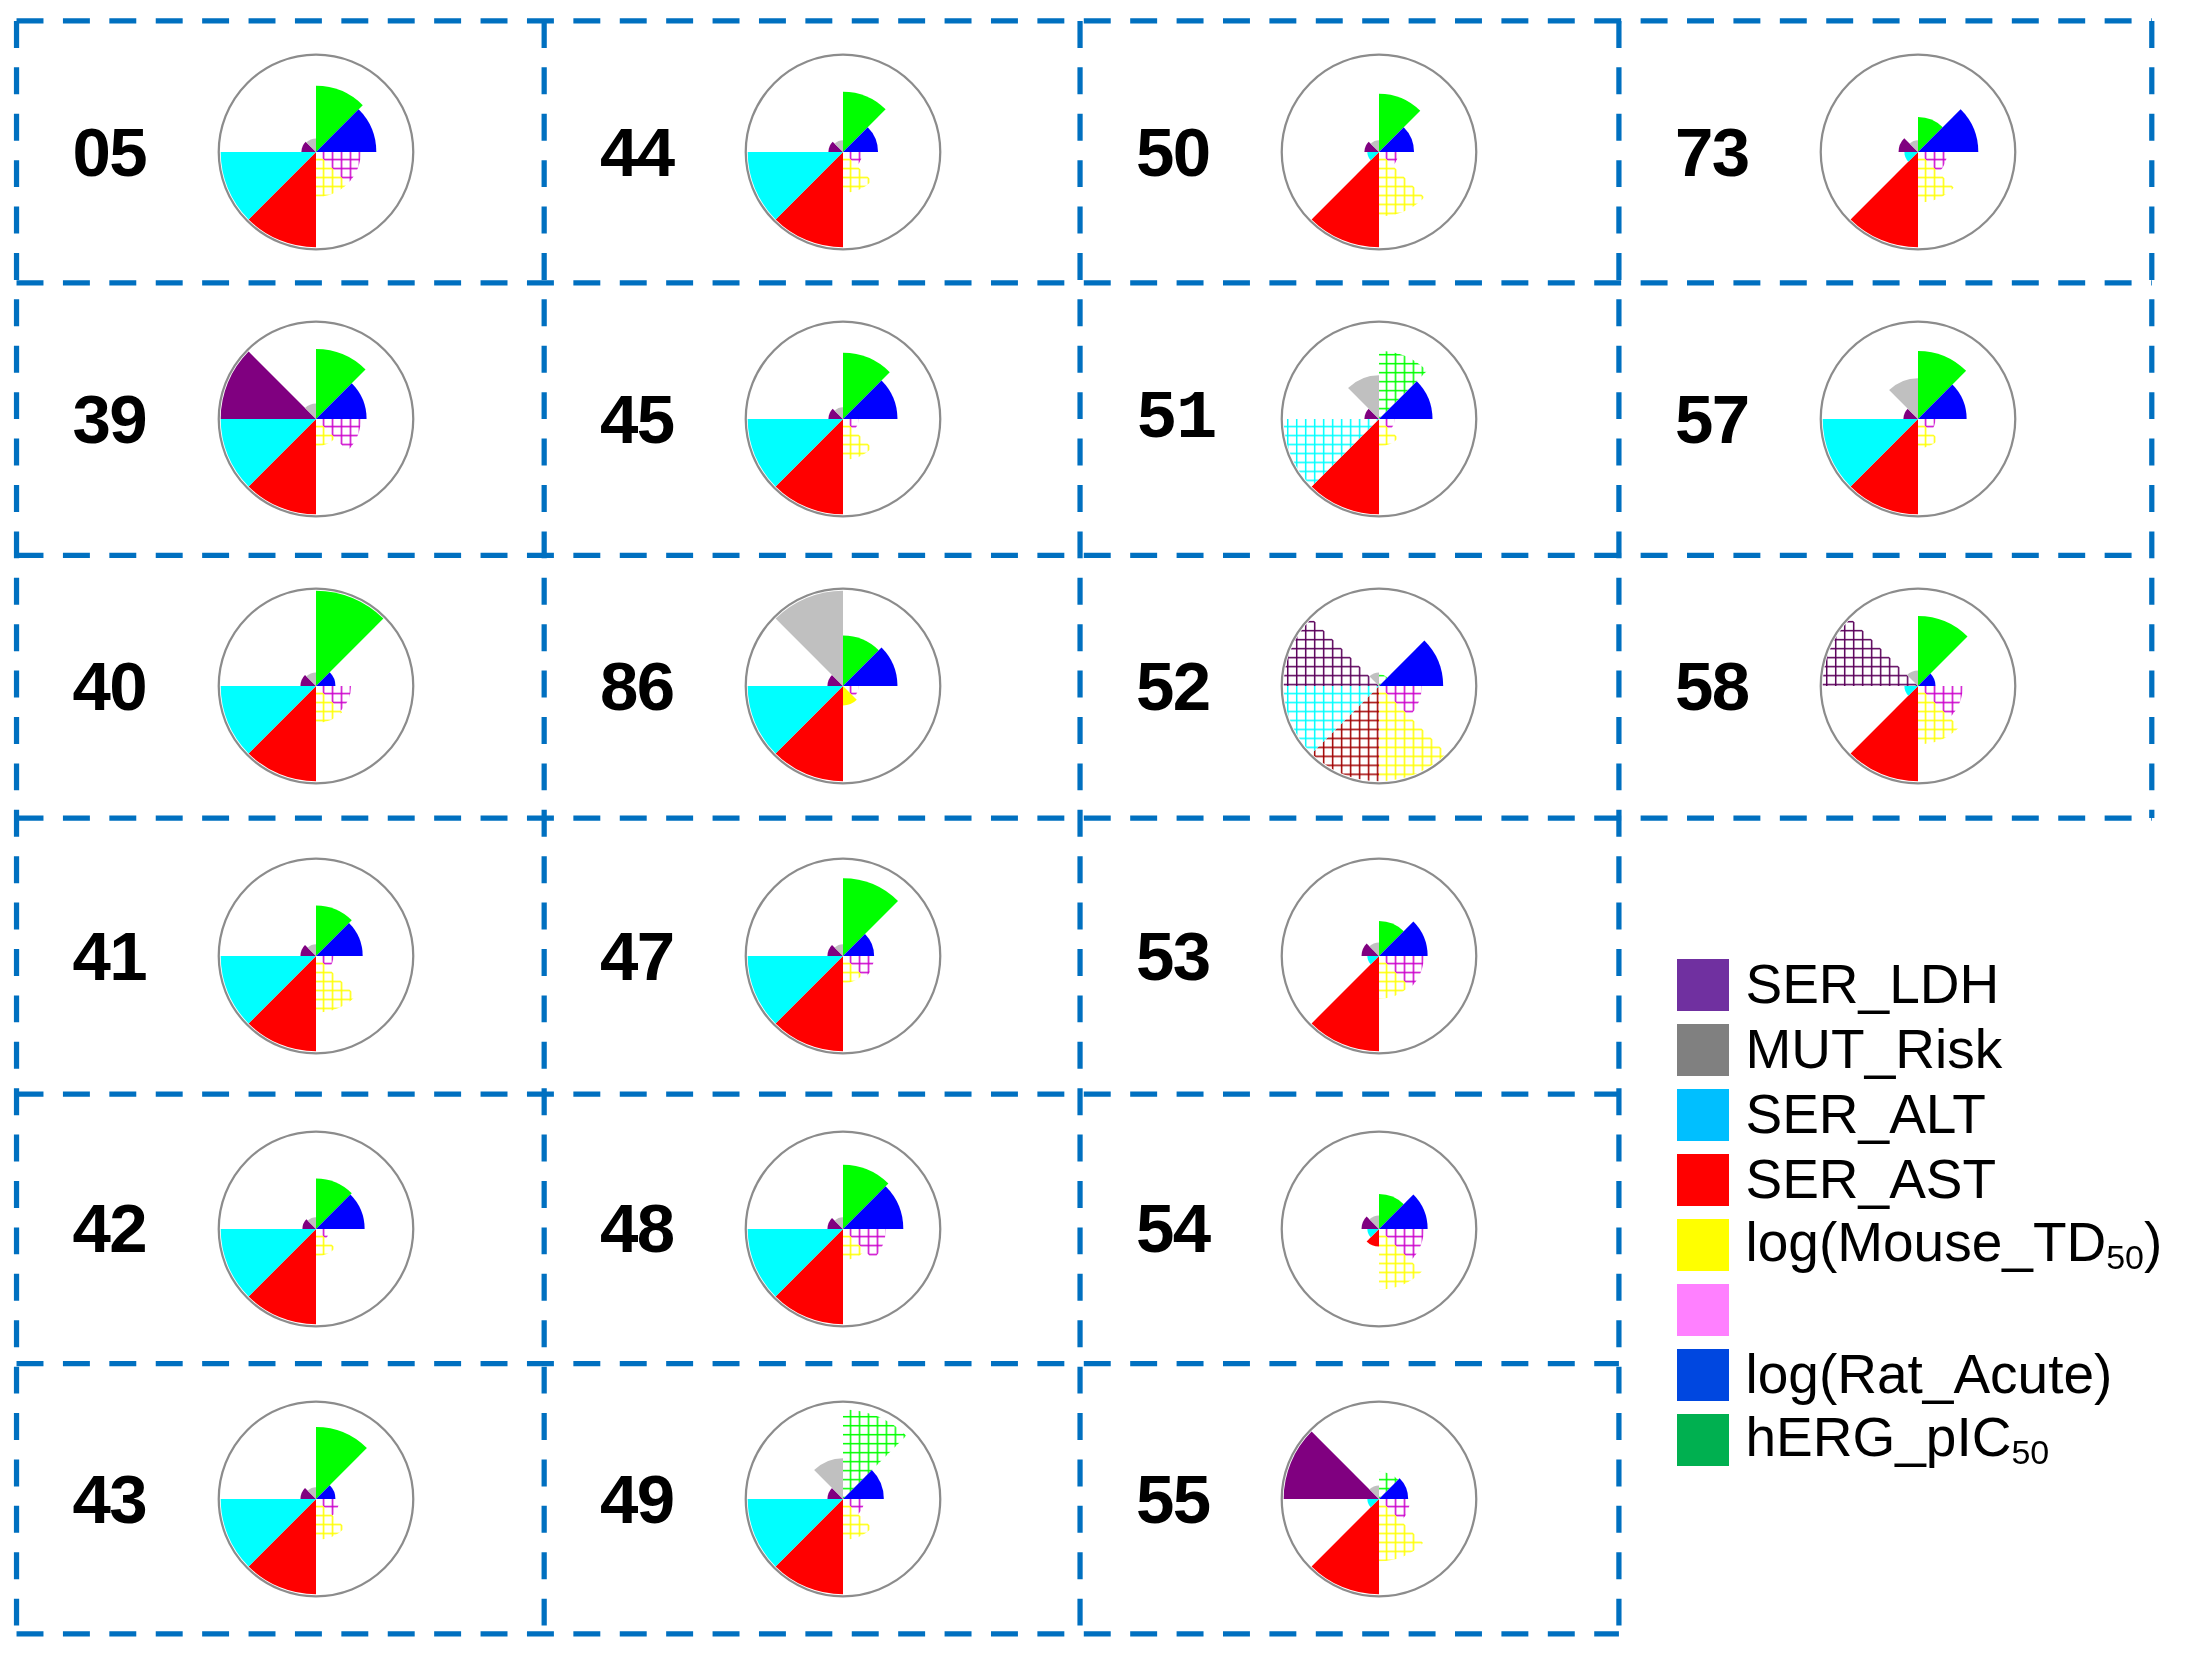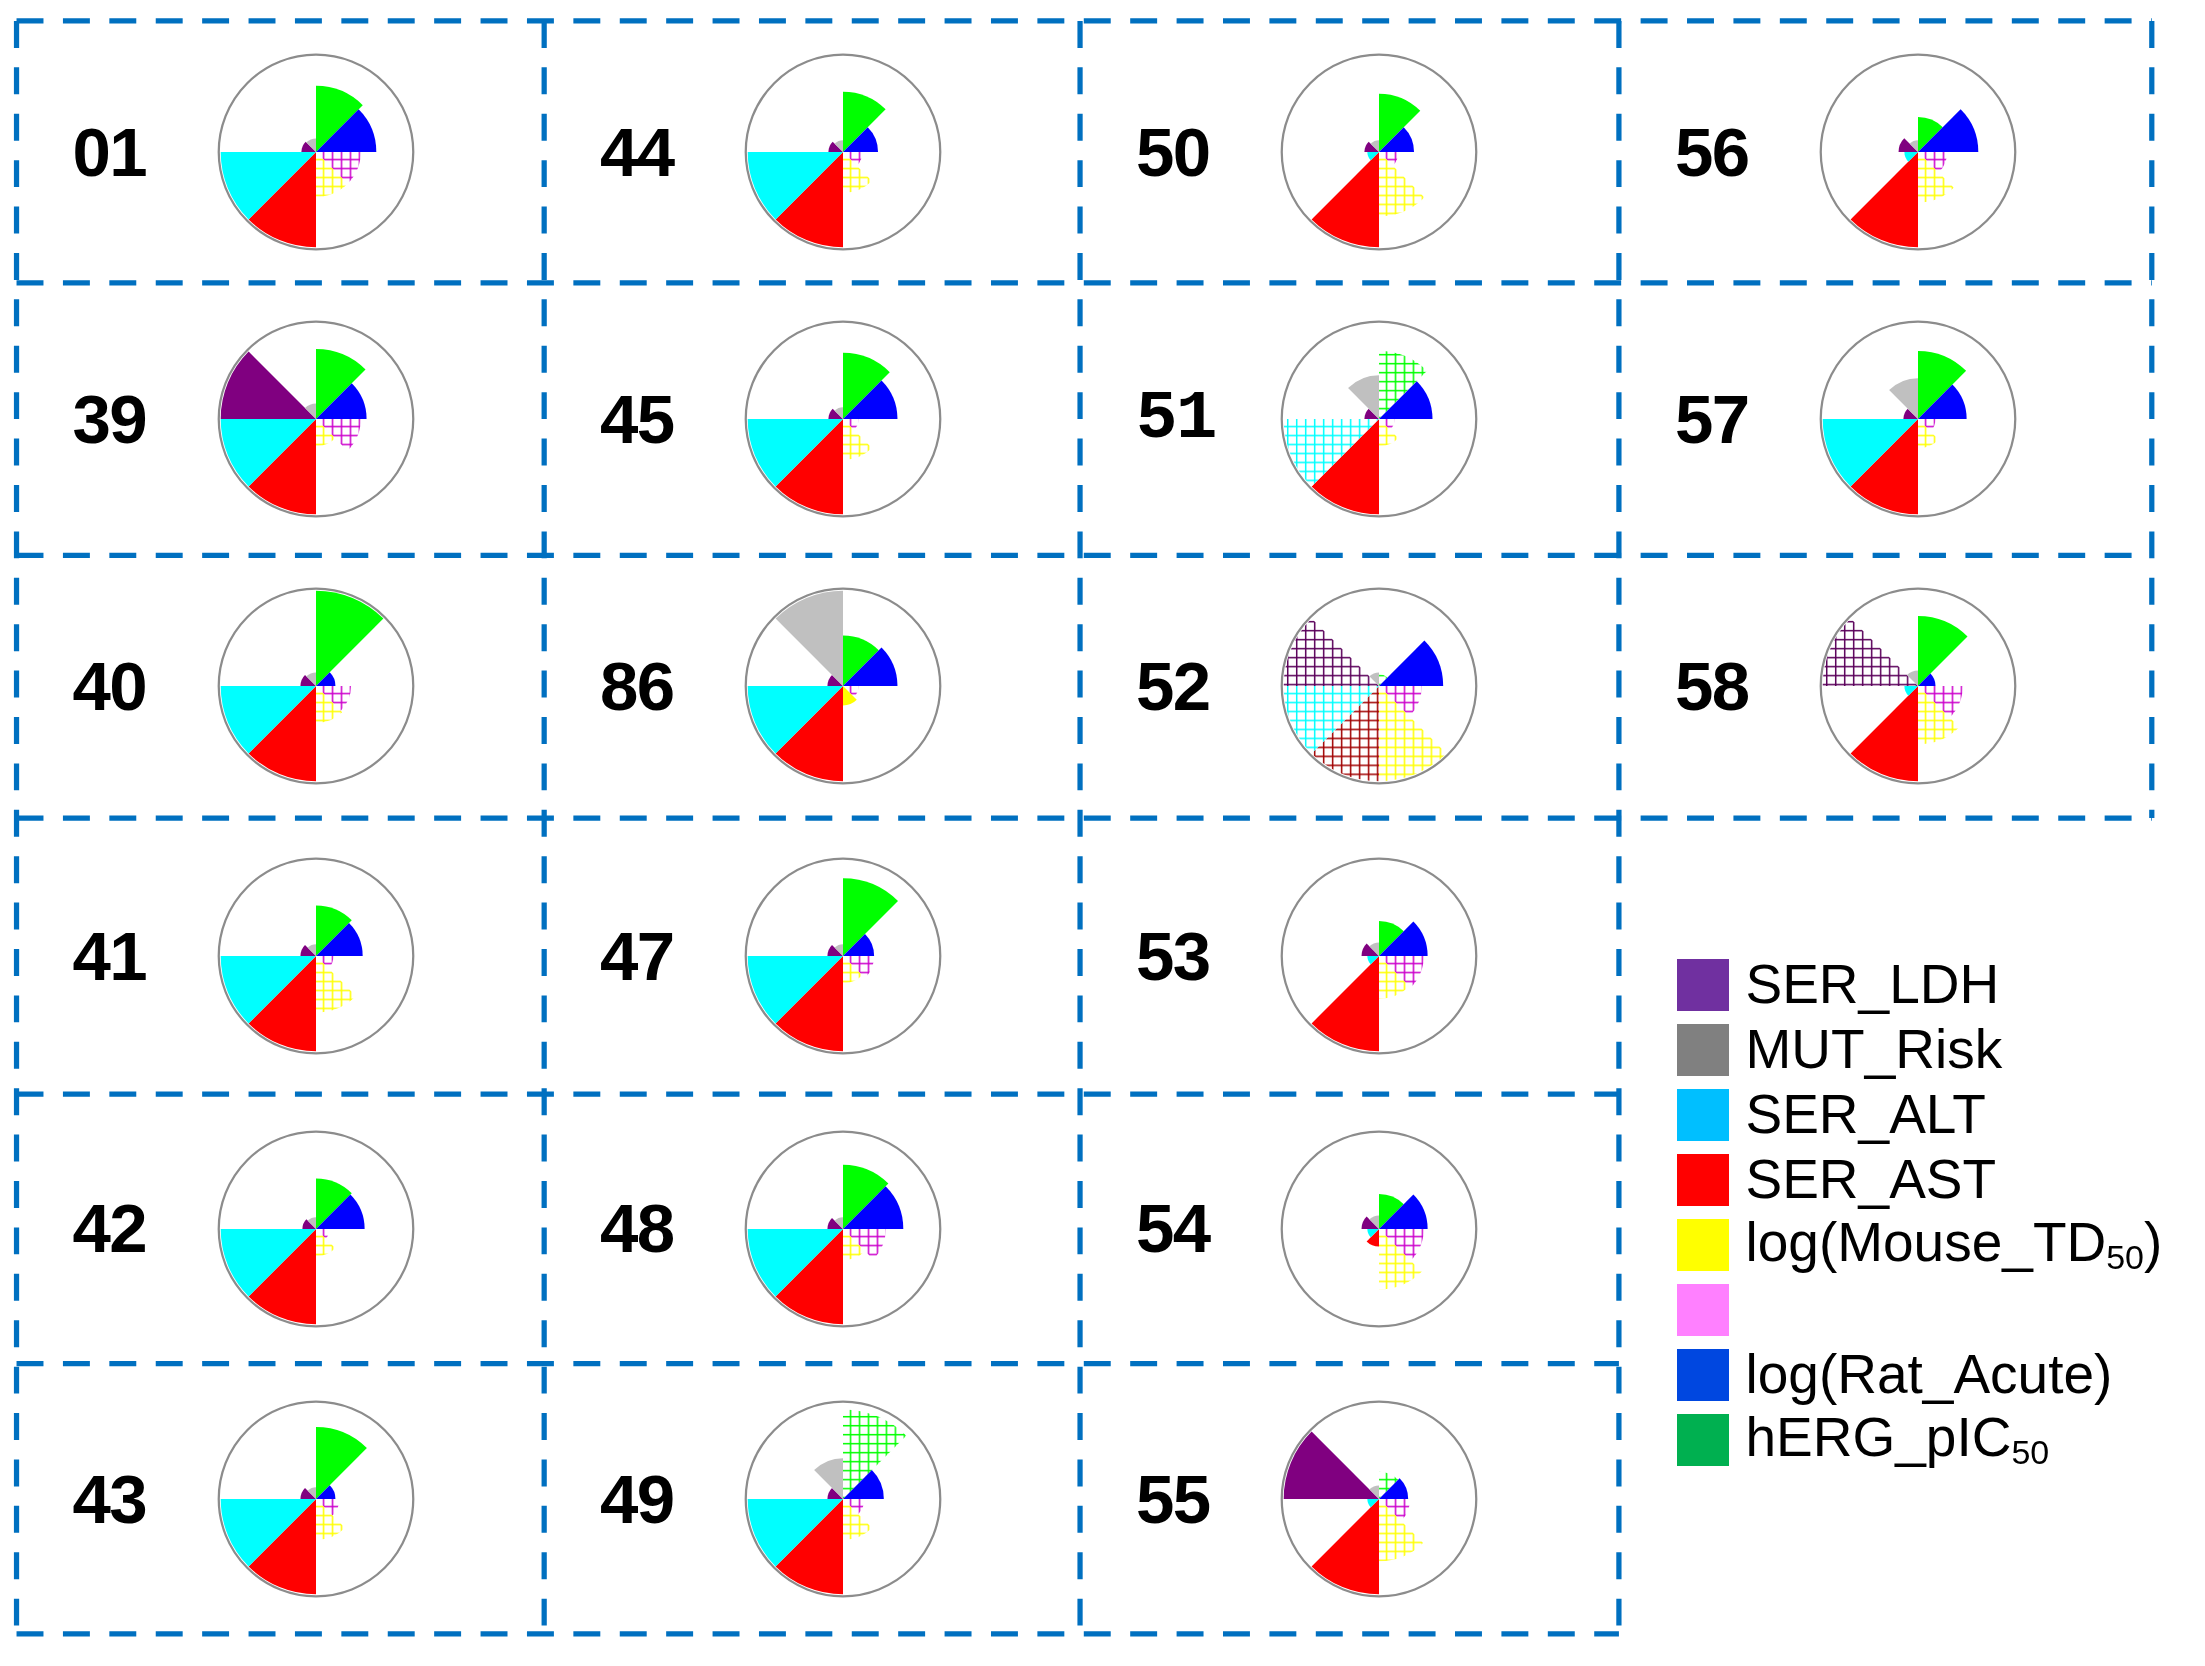--- a/index.html
+++ b/index.html
@@ -62,21 +62,21 @@
         <path d="M0 0 H12 M0 0 V12" stroke="#0000FF" stroke-width="4"></path>
       </pattern>
       <pattern id="hatch-hERG" patternUnits="userSpaceOnUse" width="12" height="12">
         <rect width="12" height="12" fill="#ffffff"></rect>
         <path d="M0 0 H12 M0 0 V12" stroke="#00FF00" stroke-width="4"></path>
       </pattern>
     </defs>
   </svg>
 <div id="cells">
     <div class="cell" style="left: 16.5px; top: 21px; width: 528px; height: 262px;">
-      <div class="label" style="top: 97px;">01</div>
+      <div class="label" style="top: 97px;">05</div>
       <svg class="rose" width="202" height="202" style="left: 198px; top: 30px;" viewBox="0 0 270 270">
         <path d="M135 135 L135 46.599999999999994 A88.4 88.4 0 0 1 197.5082394568908 72.4917605431092 Z" fill="#00FF00"></path>
         <path d="M135 135 L191.99280656363572 78.00719343636428 A80.6 80.6 0 0 1 215.6 135 Z" fill="#0000FF"></path>
         <path d="M135 135 L194.8 135 A59.800000000000004 59.800000000000004 0 0 1 177.28498551495557 177.28498551495554 Z" fill="url(#hatch-Rat_TD50)"></path>
         <path d="M135 135 L177.28498551495557 177.28498551495554 A59.800000000000004 59.800000000000004 0 0 1 135 194.8 Z" fill="url(#hatch-Mouse_TD50)"></path>
         <path d="M135 135 L135 262.4 A127.39999999999999 127.39999999999999 0 0 1 44.91459607683386 225.08540392316615 Z" fill="#FF0000"></path>
         <path d="M135 135 L44.91459607683386 225.08540392316615 A127.39999999999999 127.39999999999999 0 0 1 7.6000000000000085 135.00000000000003 Z" fill="#00FFFF"></path>
         <path d="M135 135 L115.5 135 A19.5 19.5 0 0 1 121.21141776686233 121.21141776686233 Z" fill="#800080"></path>
         <path d="M135 135 L122.13065658240482 122.13065658240484 A18.200000000000003 18.200000000000003 0 0 1 135 116.8 Z" fill="#C0C0C0"></path>
         <circle cx="135" cy="135" r="130" fill="none" stroke="#8c8c8c" stroke-width="3"></circle>
@@ -104,21 +104,21 @@
         <path d="M135 135 L161 135 A26 26 0 0 1 153.38477631085024 153.38477631085024 Z" fill="url(#hatch-Rat_TD50)"></path>
         <path d="M135 135 L195.66976182580578 195.66976182580578 A85.8 85.8 0 0 1 135 220.8 Z" fill="url(#hatch-Mouse_TD50)"></path>
         <path d="M135 135 L135 262.4 A127.39999999999999 127.39999999999999 0 0 1 44.91459607683386 225.08540392316615 Z" fill="#FF0000"></path>
         <path d="M135 135 L123.96913421348987 146.03086578651013 A15.6 15.6 0 0 1 119.4 135 Z" fill="#00FFFF"></path>
         <path d="M135 135 L115.5 135 A19.5 19.5 0 0 1 121.21141776686233 121.21141776686233 Z" fill="#800080"></path>
         <path d="M135 135 L123.96913421348985 123.96913421348987 A15.6 15.6 0 0 1 135 119.4 Z" fill="#C0C0C0"></path>
         <circle cx="135" cy="135" r="130" fill="none" stroke="#8c8c8c" stroke-width="3"></circle>
       </svg>
     </div>
     <div class="cell" style="left: 1619px; top: 21px; width: 533px; height: 262px;">
-      <div class="label" style="top: 97px;">56</div>
+      <div class="label" style="top: 97px;">73</div>
       <svg class="rose" width="202" height="202" style="left: 198px; top: 30px;" viewBox="0 0 270 270">
         <path d="M135 135 L135 88.2 A46.8 46.8 0 0 1 168.09259735953043 101.90740264046958 Z" fill="#00FF00"></path>
         <path d="M135 135 L191.99280656363572 78.00719343636428 A80.6 80.6 0 0 1 215.6 135 Z" fill="#0000FF"></path>
         <path d="M135 135 L174 135 A39 39 0 0 1 162.57716446627535 162.57716446627535 Z" fill="url(#hatch-Rat_TD50)"></path>
         <path d="M135 135 L182.80041840821062 182.80041840821062 A67.60000000000001 67.60000000000001 0 0 1 135 202.60000000000002 Z" fill="url(#hatch-Mouse_TD50)"></path>
         <path d="M135 135 L135 262.4 A127.39999999999999 127.39999999999999 0 0 1 44.91459607683386 225.08540392316615 Z" fill="#FF0000"></path>
         <path d="M135 135 L122.13065658240484 147.86934341759516 A18.200000000000003 18.200000000000003 0 0 1 116.8 135 Z" fill="#00FFFF"></path>
         <path d="M135 135 L109 135 A26 26 0 0 1 116.61522368914976 116.61522368914976 Z" fill="#800080"></path>
         <path d="M135 135 L123.96913421348985 123.96913421348987 A15.6 15.6 0 0 1 135 119.4 Z" fill="#C0C0C0"></path>
         <circle cx="135" cy="135" r="130" fill="none" stroke="#8c8c8c" stroke-width="3"></circle>

